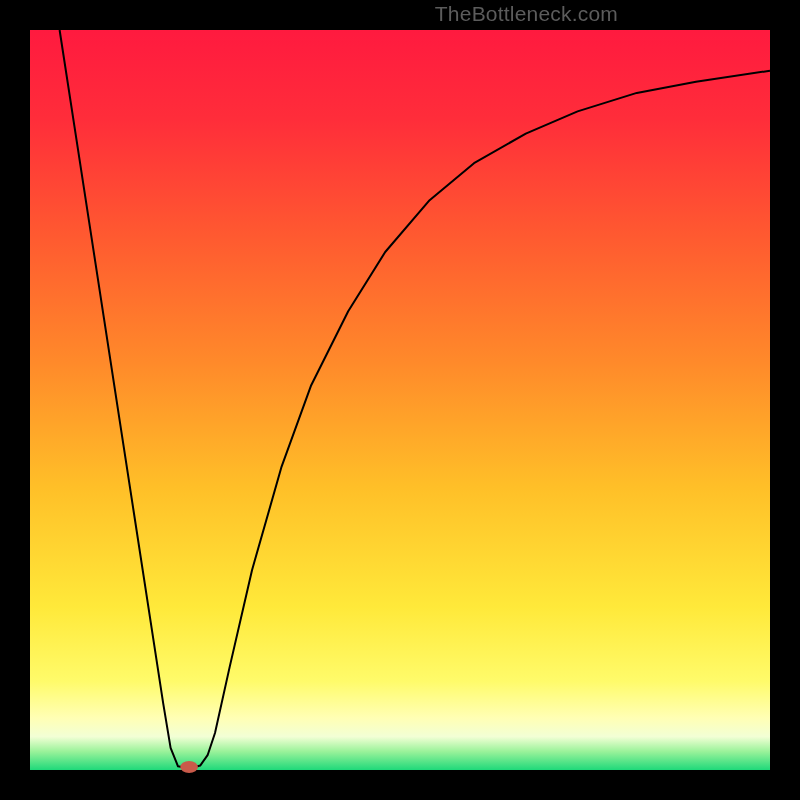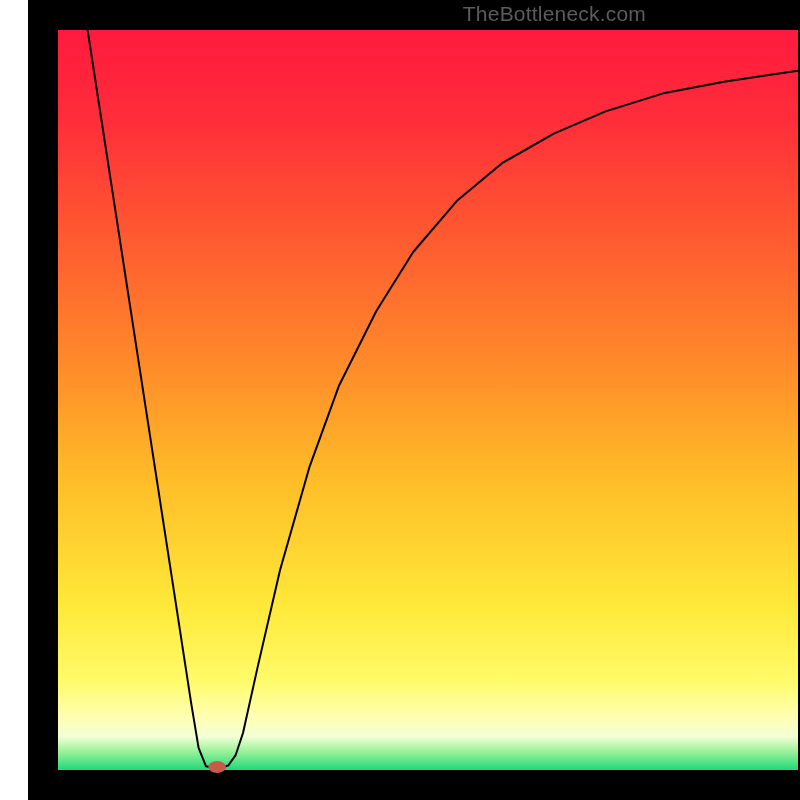--- a/index.html
+++ b/index.html
@@ -5,21 +5,20 @@
   body {
     margin: 0;
     padding: 0;
     background: #ffffff;
     font-family: Arial, Helvetica, sans-serif;
   }
   .chart-wrapper {
     position: relative;
     width: 636px;
     height: 800px;
-    padding-left: 28px;
   }
   svg {
     display: block;
   }
   .watermark {
     position: absolute;
     top: 2px;
     right: 18px;
     font-size: 21px;
     color: #5c5c5c;

